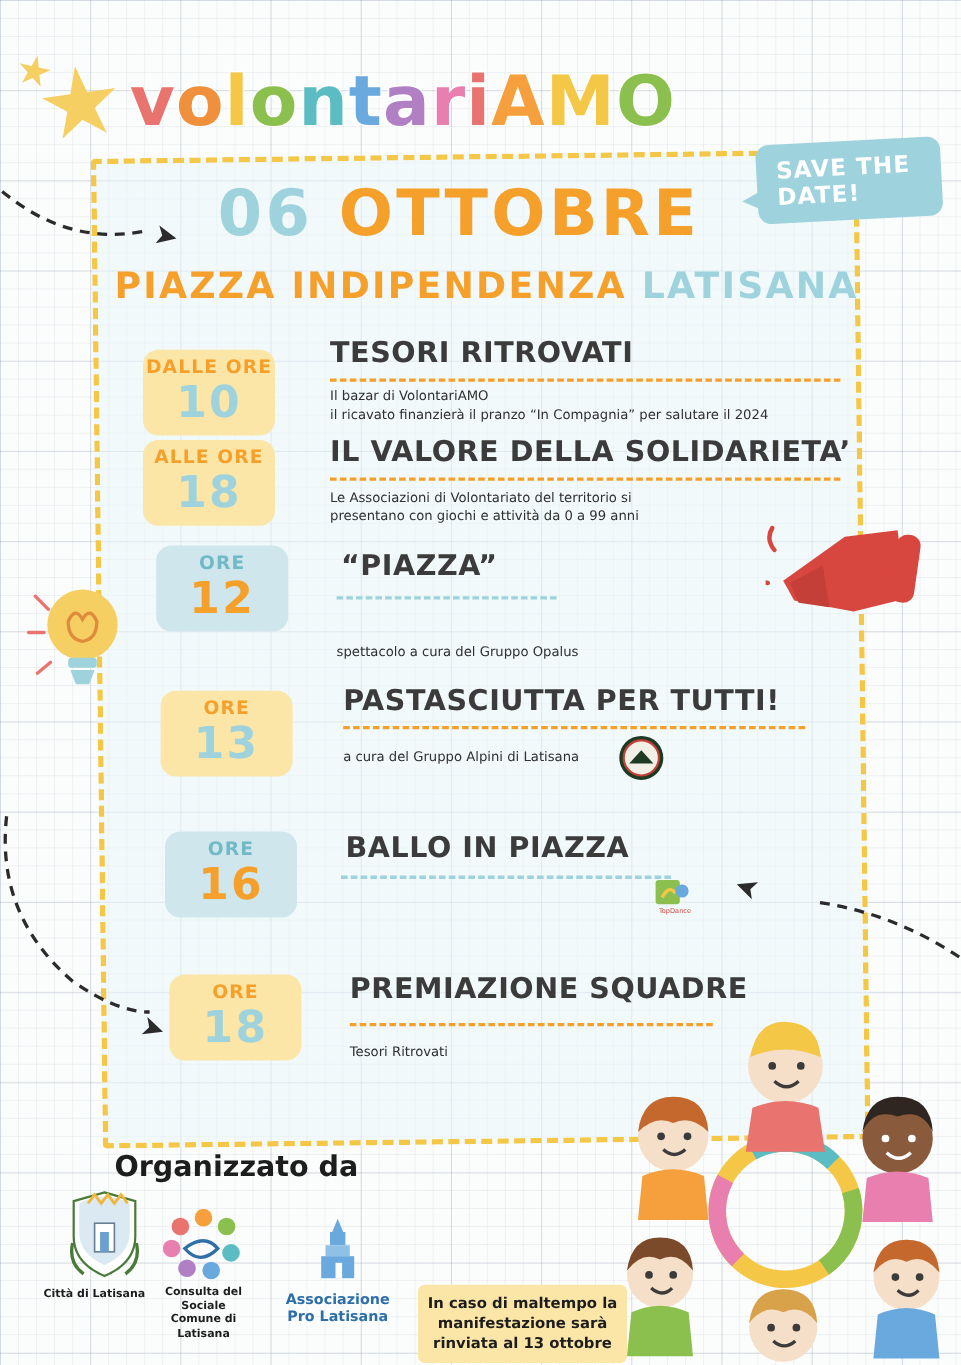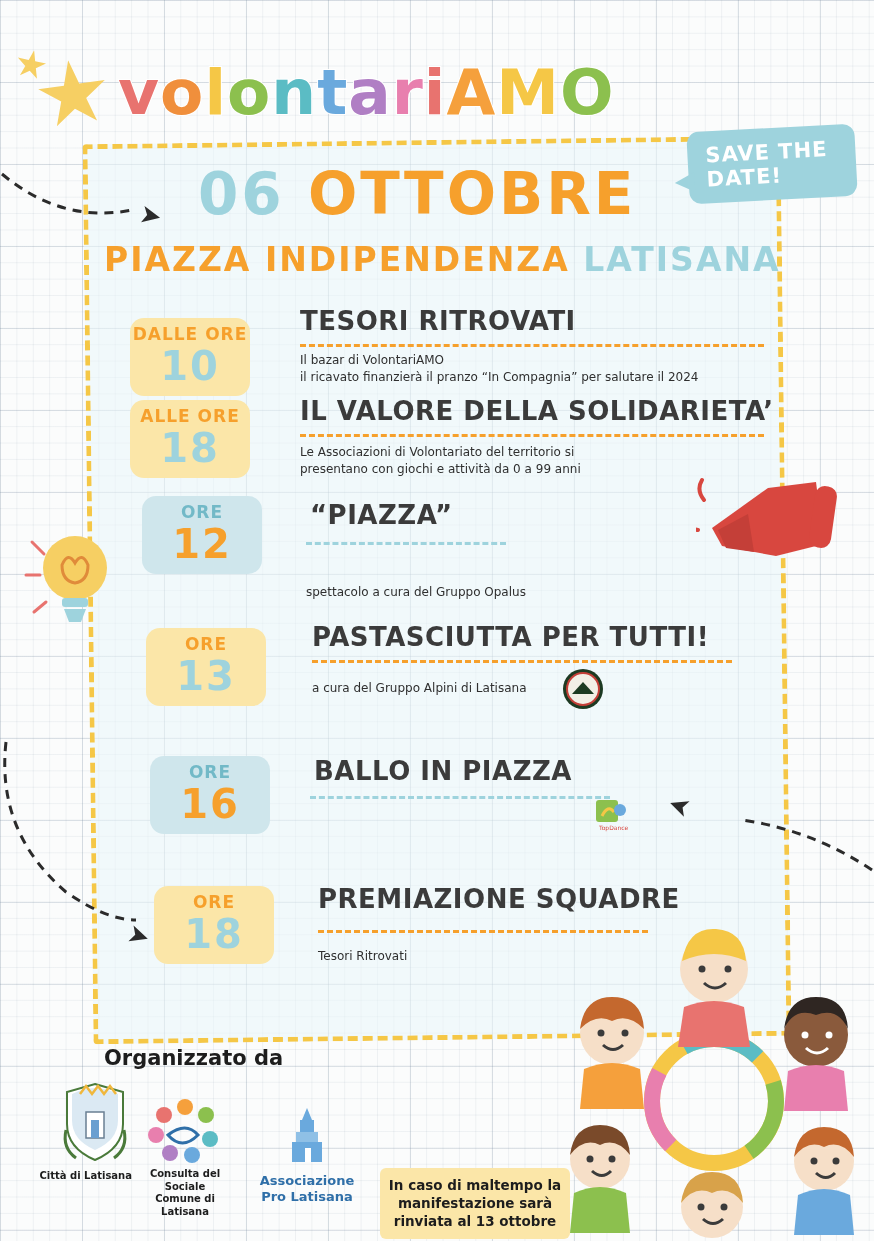--- a/index.html
+++ b/index.html
@@ -207,21 +207,21 @@
   .dash-arrow {
     position: absolute;
     color: #2b2b2b;
   }
 
   
   .org-label {
     position: absolute;
     left: 104px;
     top: 1046px;
-    font-size: 21px;
+    font-size: 26px;
     font-weight: bold;
     color: #1d1d1d;
   }
   .logo {
     position: absolute;
     text-align: center;
     font-size: 10px;
     font-weight: bold;
     color: #1d1d1d;
     line-height: 1.25;

